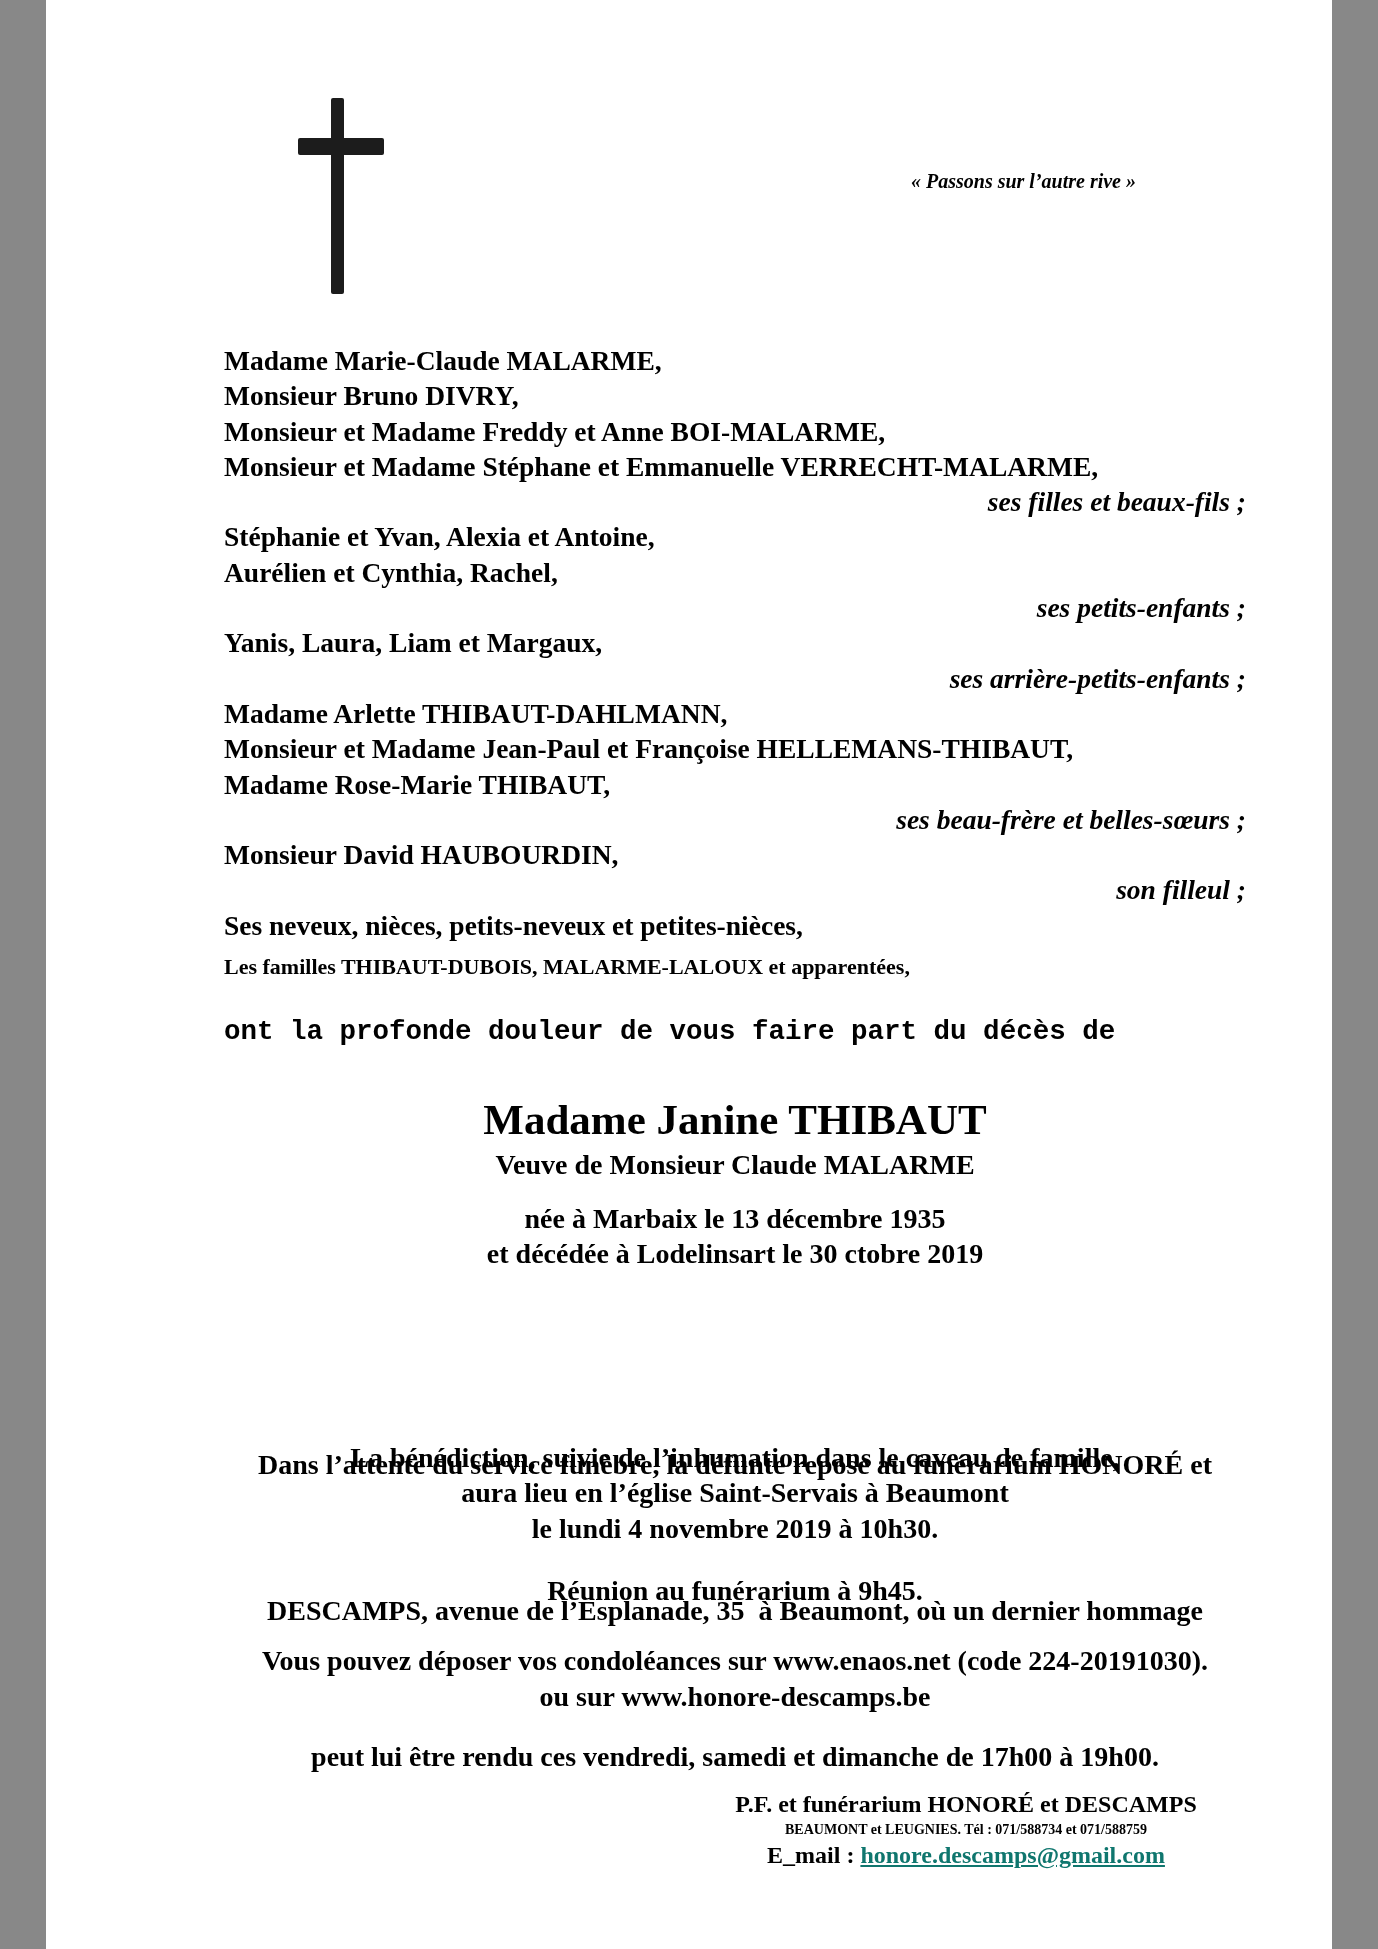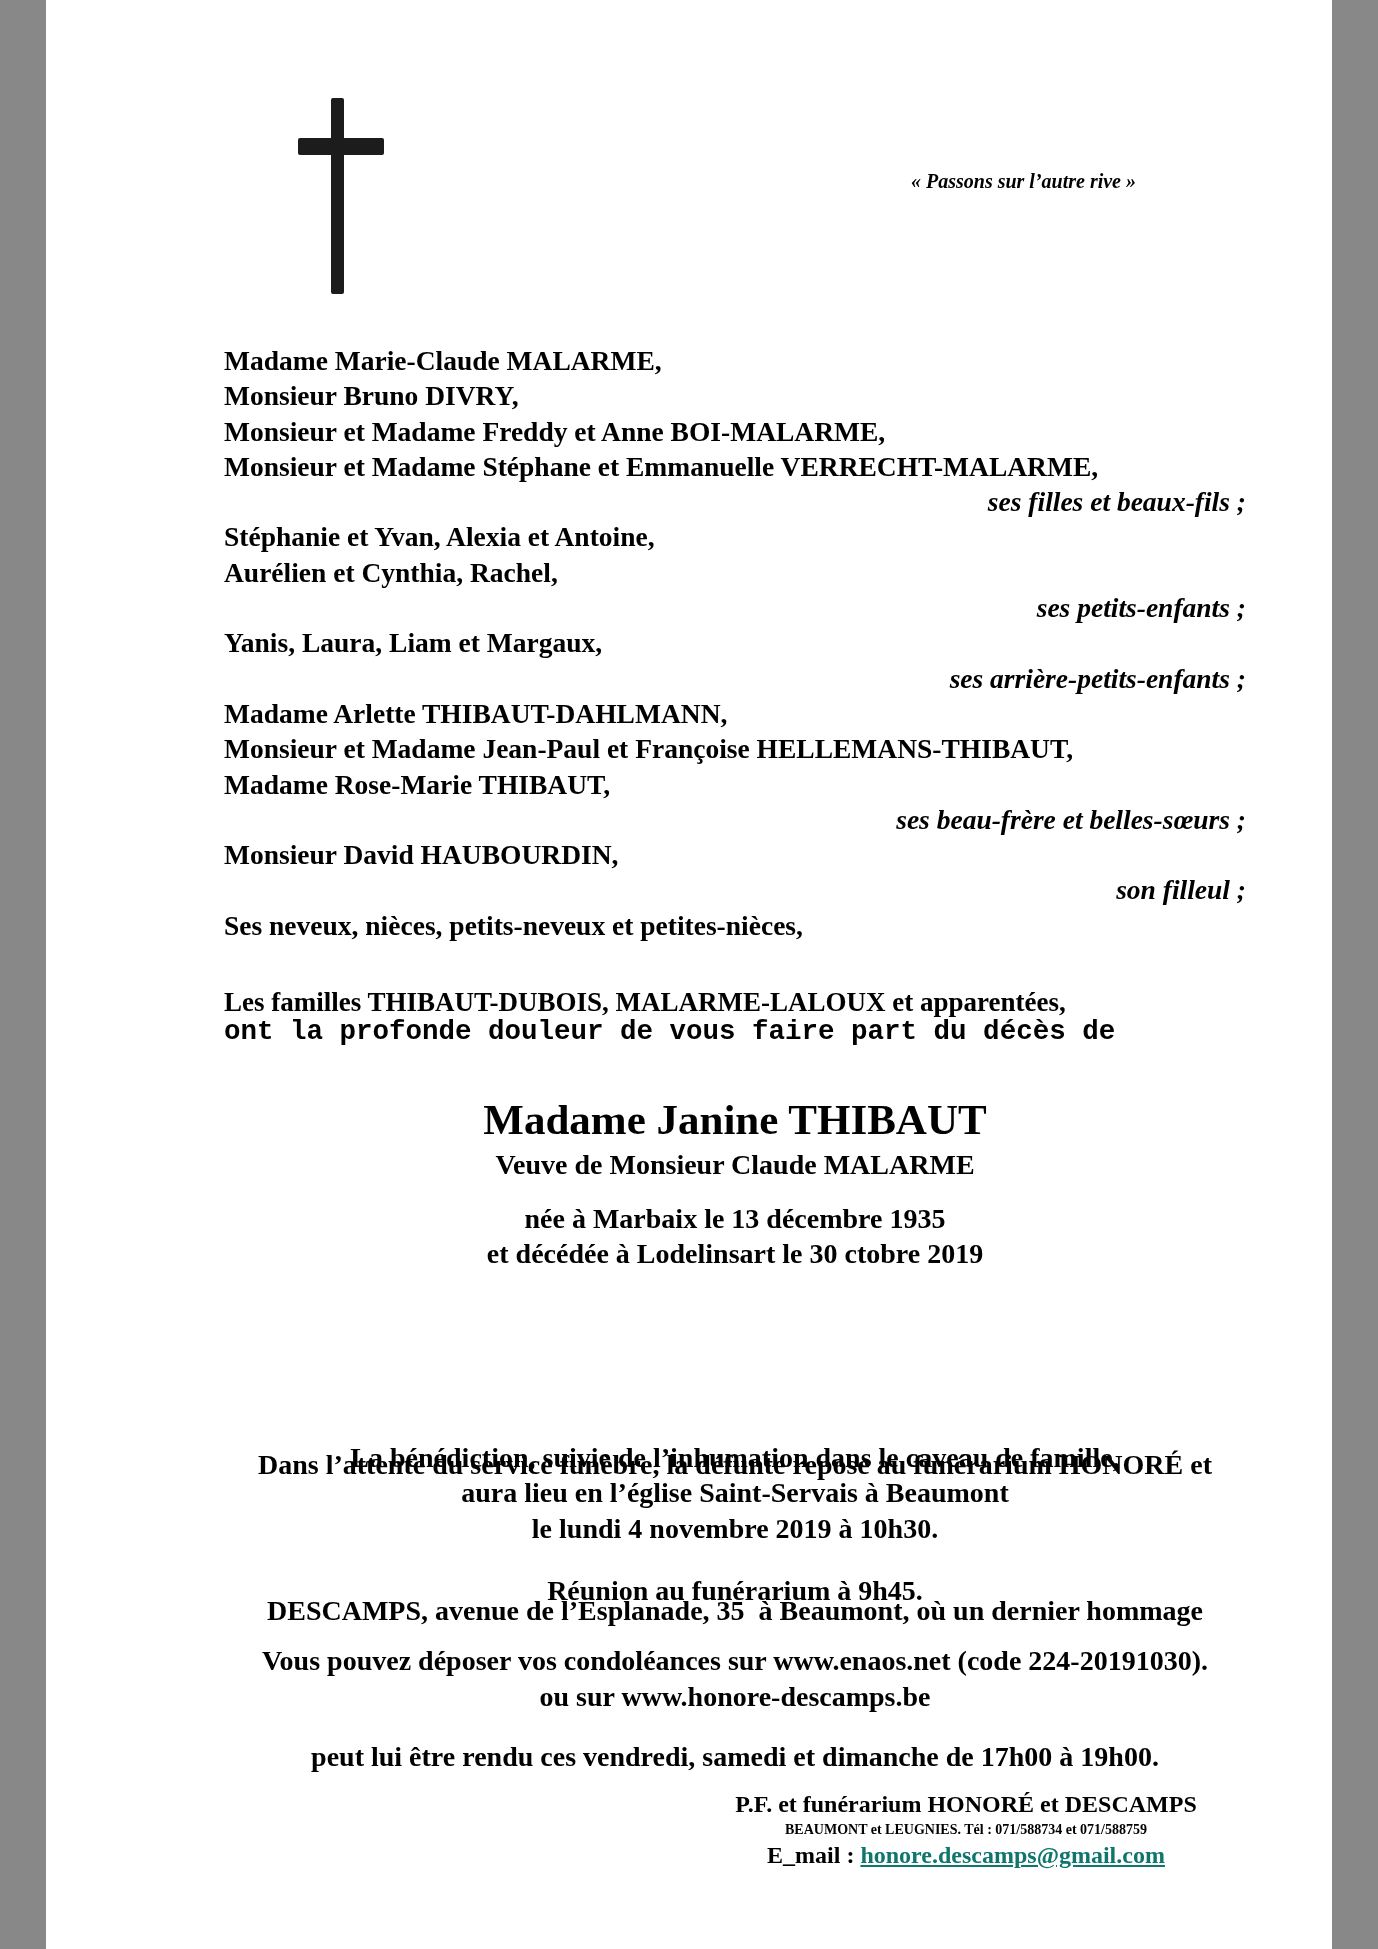--- a/index.html
+++ b/index.html
@@ -17,21 +17,21 @@
   .cross{position:absolute;left:252px;top:98px;width:86px;height:196px;}
   .cross .v{position:absolute;left:33px;top:0;width:13px;height:196px;background:#1c1c1c;border-radius:2px;}
   .cross .h{position:absolute;left:0;top:40px;width:86px;height:17px;background:#1c1c1c;border-radius:2px;}
   
   .quote{position:absolute;top:170px;right:196px;font-size:20px;font-style:italic;white-space:nowrap;}
   
   .family-list{position:absolute;left:178px;top:327px;width:1022px;font-size:27.5px;line-height:35.3px;margin-top:16px;}
   .family-list .line{white-space:nowrap;}
   .family-list .line.kind-relation{text-align:right;font-style:italic;}
   
-  .families-line{position:absolute;left:178px;top:949px;font-size:27px;line-height:35.3px;white-space:nowrap;margin-top:36px;}
+  .families-line{position:absolute;left:178px;top:949px;font-size:22px;line-height:35.3px;white-space:nowrap;}
   .announce-line{position:absolute;left:178px;top:1014px;font-size:27.5px;line-height:35.3px;white-space:nowrap;font-family:Liberation Mono, monospace;}
   
   .center{position:absolute;left:0;width:1378px;text-align:center;}
   .deceased-name{top:1095px;font-size:43px;line-height:50px;}
   .deceased-widow{top:1147px;font-size:28px;line-height:35.3px;}
   .birth-death{top:1201px;font-size:28px;line-height:35.3px;}
   .repose{top:1301px;font-size:28px;line-height:36.5px;white-space:pre-wrap;}
   .ceremony{top:1440px;font-size:28px;line-height:35.3px;}
   .meeting{top:1573px;font-size:28px;line-height:35.3px;}
   .condolences{top:1643px;font-size:28px;line-height:36px;}

